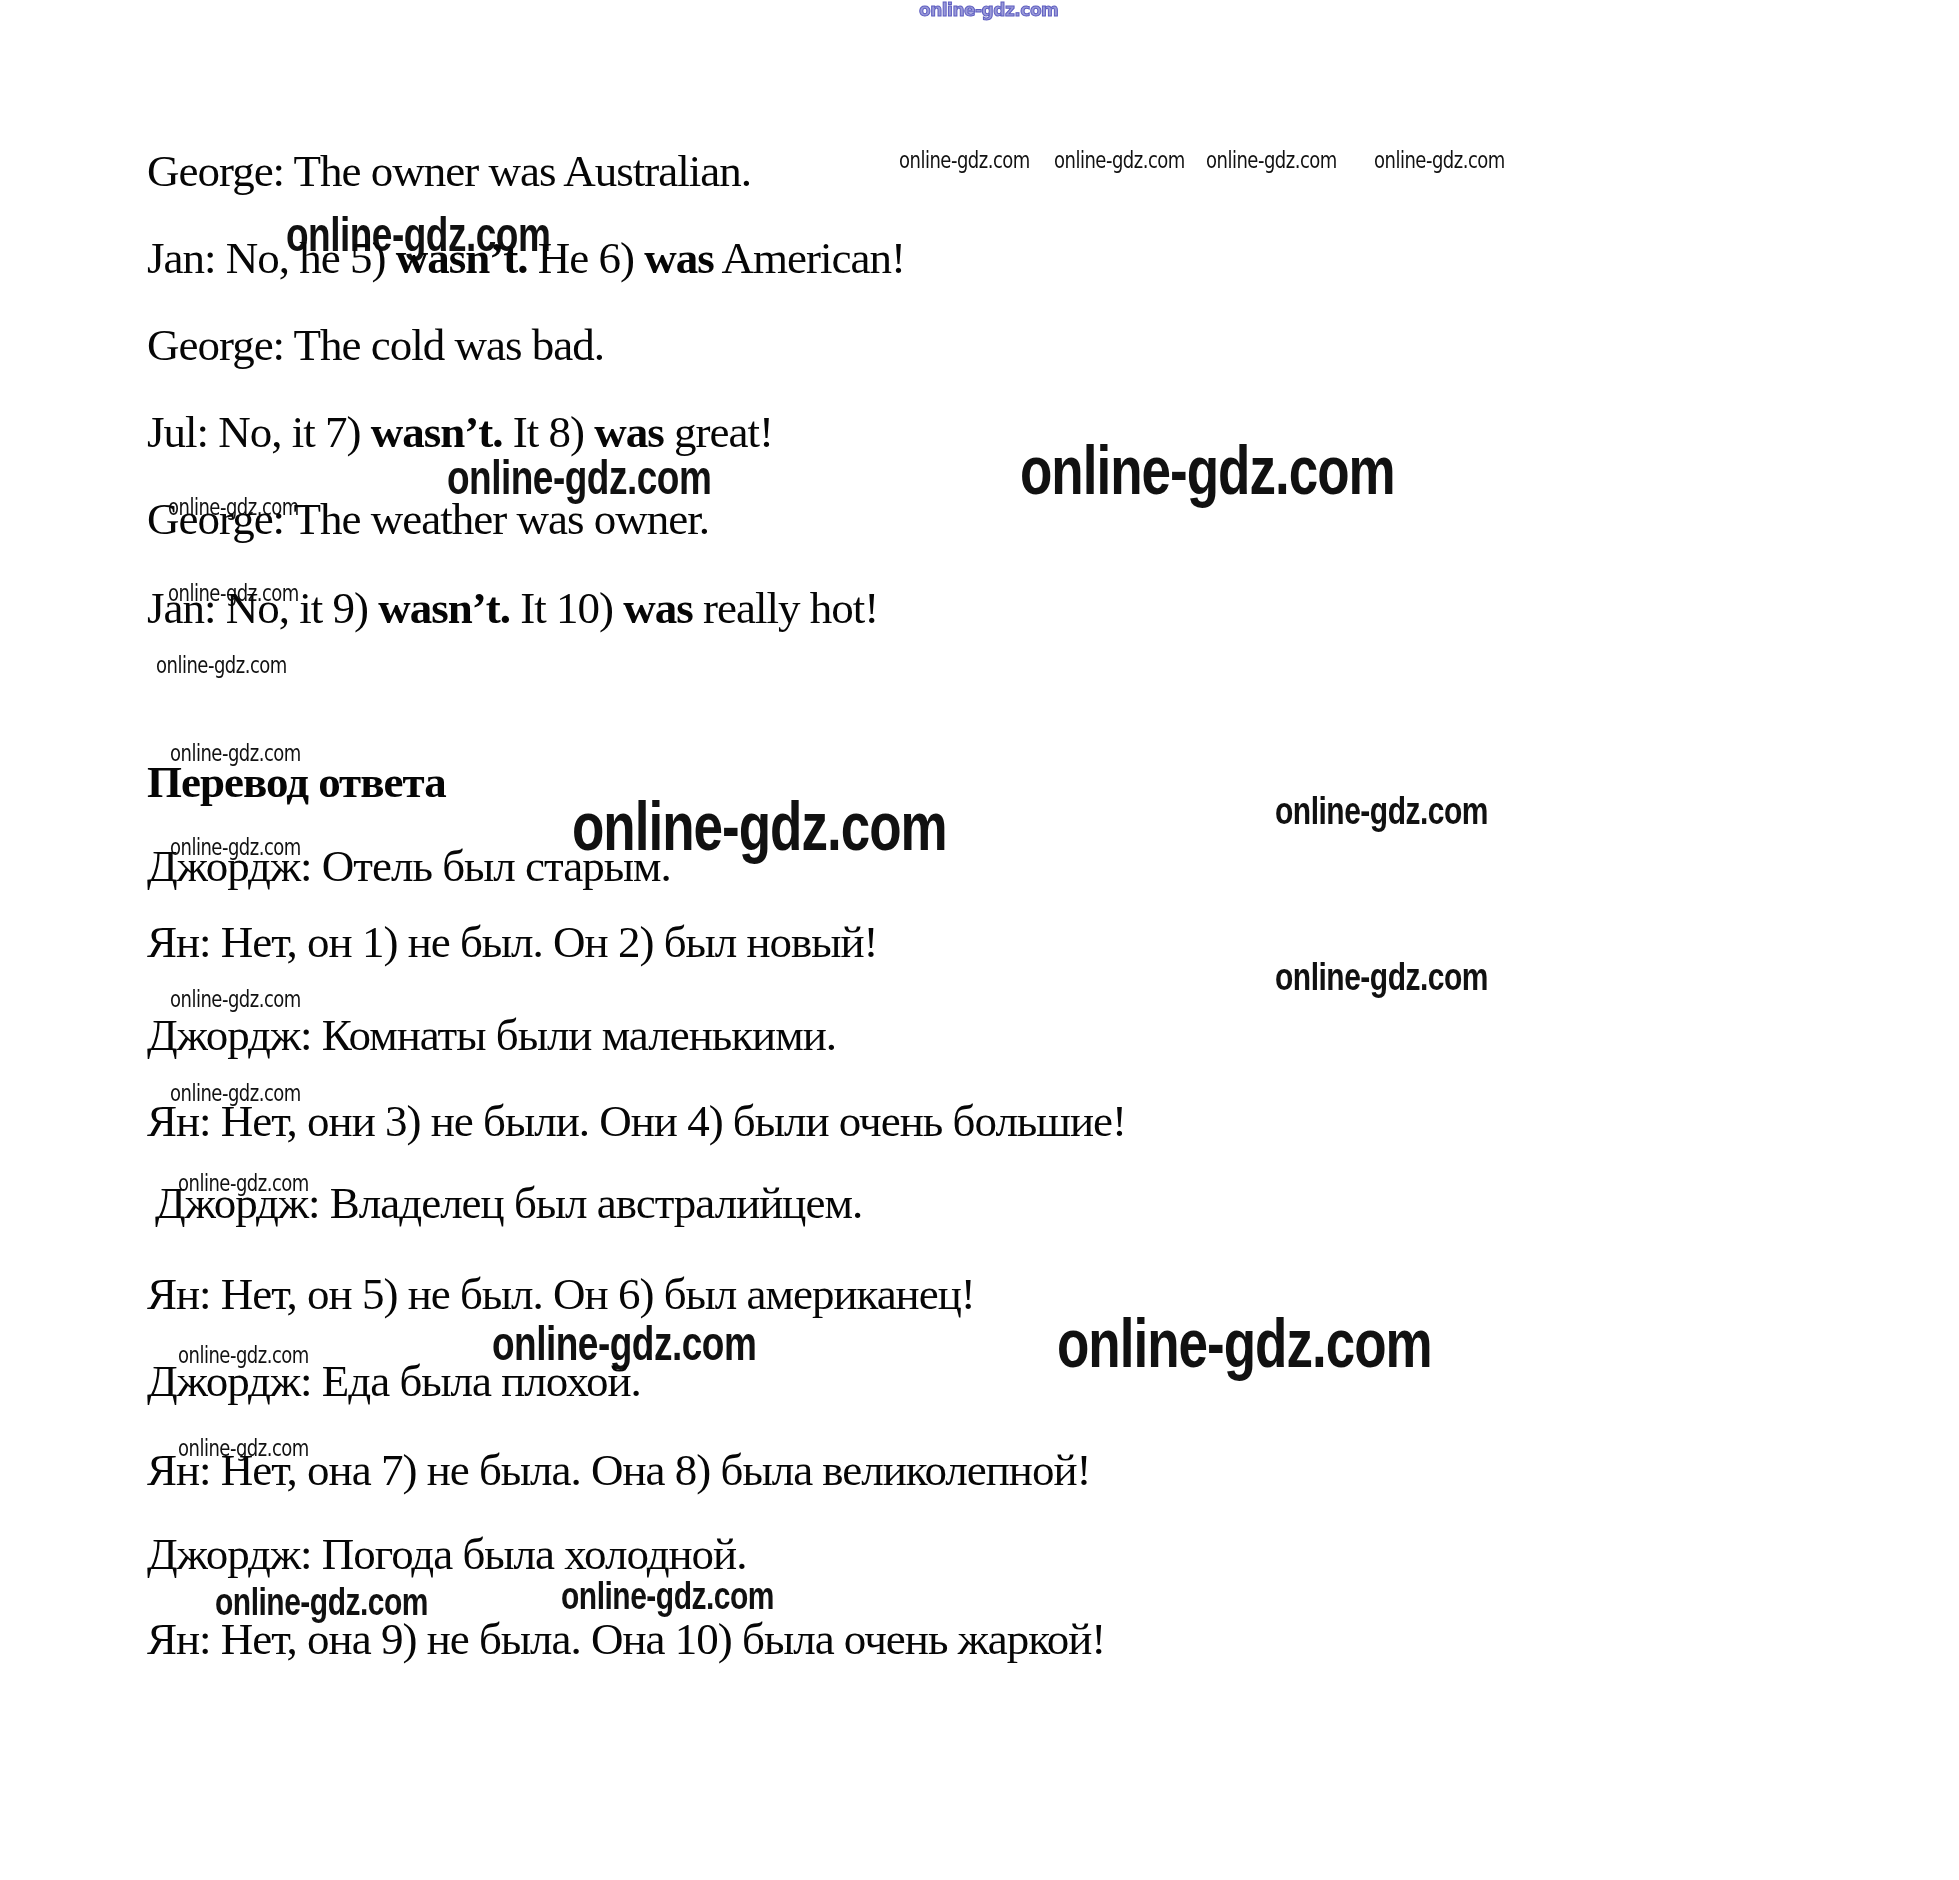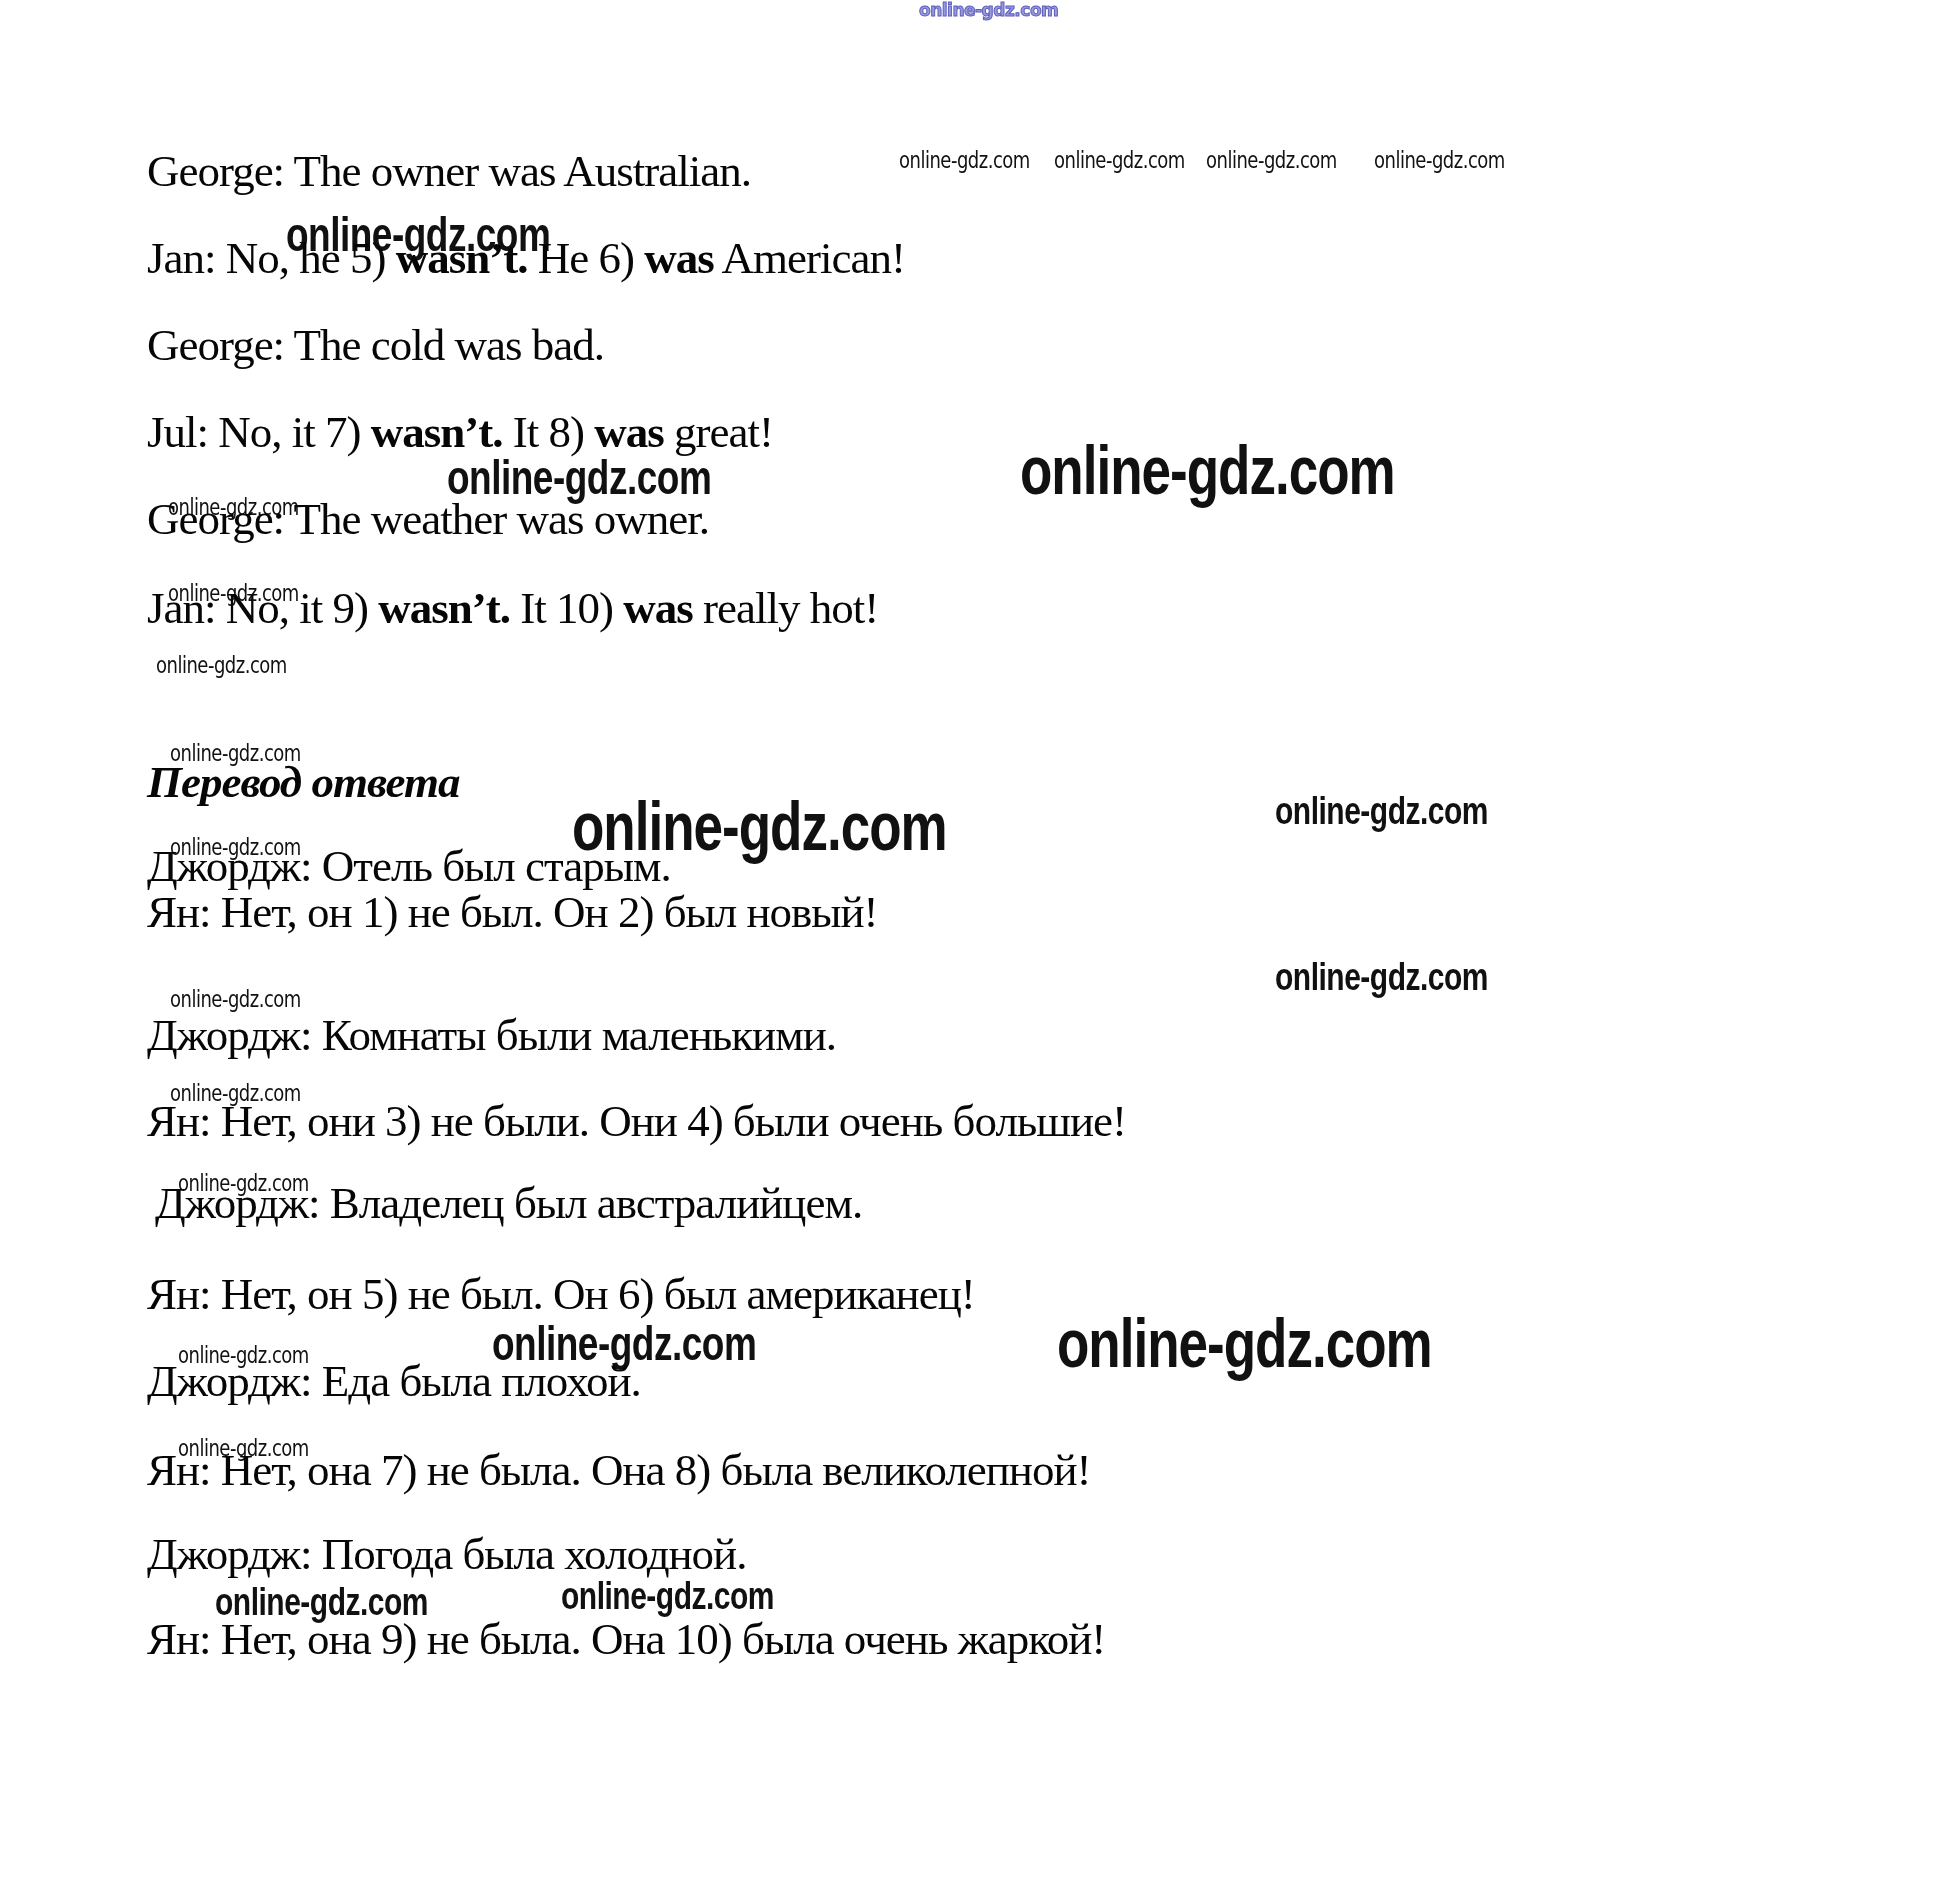--- a/index.html
+++ b/index.html
@@ -16,21 +16,20 @@
     white-space: nowrap;
     font-size: 45px;
     line-height: 1;
     color: #060606;
     letter-spacing: -1px;
     text-align: center;
   }
   .line b { font-weight: bold; margin-top: 44px; }
   .section-title {
     font-weight: bold;
-    font-style: italic;
   }
   .wm {
     position: absolute;
     white-space: nowrap;
     font-family: "DejaVu Sans", "Liberation Sans", sans-serif;
     line-height: 1;
     color: #111111;
     transform: scaleY(1.3);
     transform-origin: left top;
     letter-spacing: -0.5px;
@@ -81,21 +80,21 @@
       <div class="line" style="left: 147px; top: 149px;"><span>George: The owner was Australian.</span></div>
       <div class="line" style="left: 147px; top: 236px;"><span>Jan: No, he 5) </span><b>wasn’t.</b><span> He 6) </span><b>was</b><span> American!</span></div>
       <div class="line" style="left: 147px; top: 323px;"><span>George: The cold was bad.</span></div>
       <div class="line" style="left: 147px; top: 410px;"><span>Jul: No, it 7) </span><b>wasn’t.</b><span> It 8) </span><b>was</b><span> great!</span></div>
       <div class="line" style="left: 147px; top: 497px;"><span>George: The weather was owner.</span></div>
       <div class="line" style="left: 147px; top: 586px;"><span>Jan: No, it 9) </span><b>wasn’t.</b><span> It 10) </span><b>was</b><span> really hot!</span></div>
     </div>
   <div class="line section-title" id="section-title" style="left: 147px; top: 760px;">Перевод ответа</div>
   <div id="russian-dialogue">
       <div class="line" style="left: 147px; top: 844px;">Джордж: Отель был старым.</div>
-      <div class="line" style="left: 147px; top: 890px;">Ян: Нет, он 1) не был. Он 2) был новый!</div>
+      <div class="line" style="left: 147px; top: 920px;">Ян: Нет, он 1) не был. Он 2) был новый!</div>
       <div class="line" style="left: 147px; top: 1013px;">Джордж: Комнаты были маленькими.</div>
       <div class="line" style="left: 147px; top: 1099px;">Ян: Нет, они 3) не были. Они 4) были очень большие!</div>
       <div class="line" style="left: 147px; top: 1181px; margin-left: 8px;">Джордж: Владелец был австралийцем.</div>
       <div class="line" style="left: 147px; top: 1272px;">Ян: Нет, он 5) не был. Он 6) был американец!</div>
       <div class="line" style="left: 147px; top: 1359px;">Джордж: Еда была плохой.</div>
       <div class="line" style="left: 147px; top: 1448px;">Ян: Нет, она 7) не была. Она 8) была великолепной!</div>
       <div class="line" style="left: 147px; top: 1532px;">Джордж: Погода была холодной.</div>
       <div class="line" style="left: 147px; top: 1617px;">Ян: Нет, она 9) не была. Она 10) была очень жаркой!</div>
     </div>
 </div>

